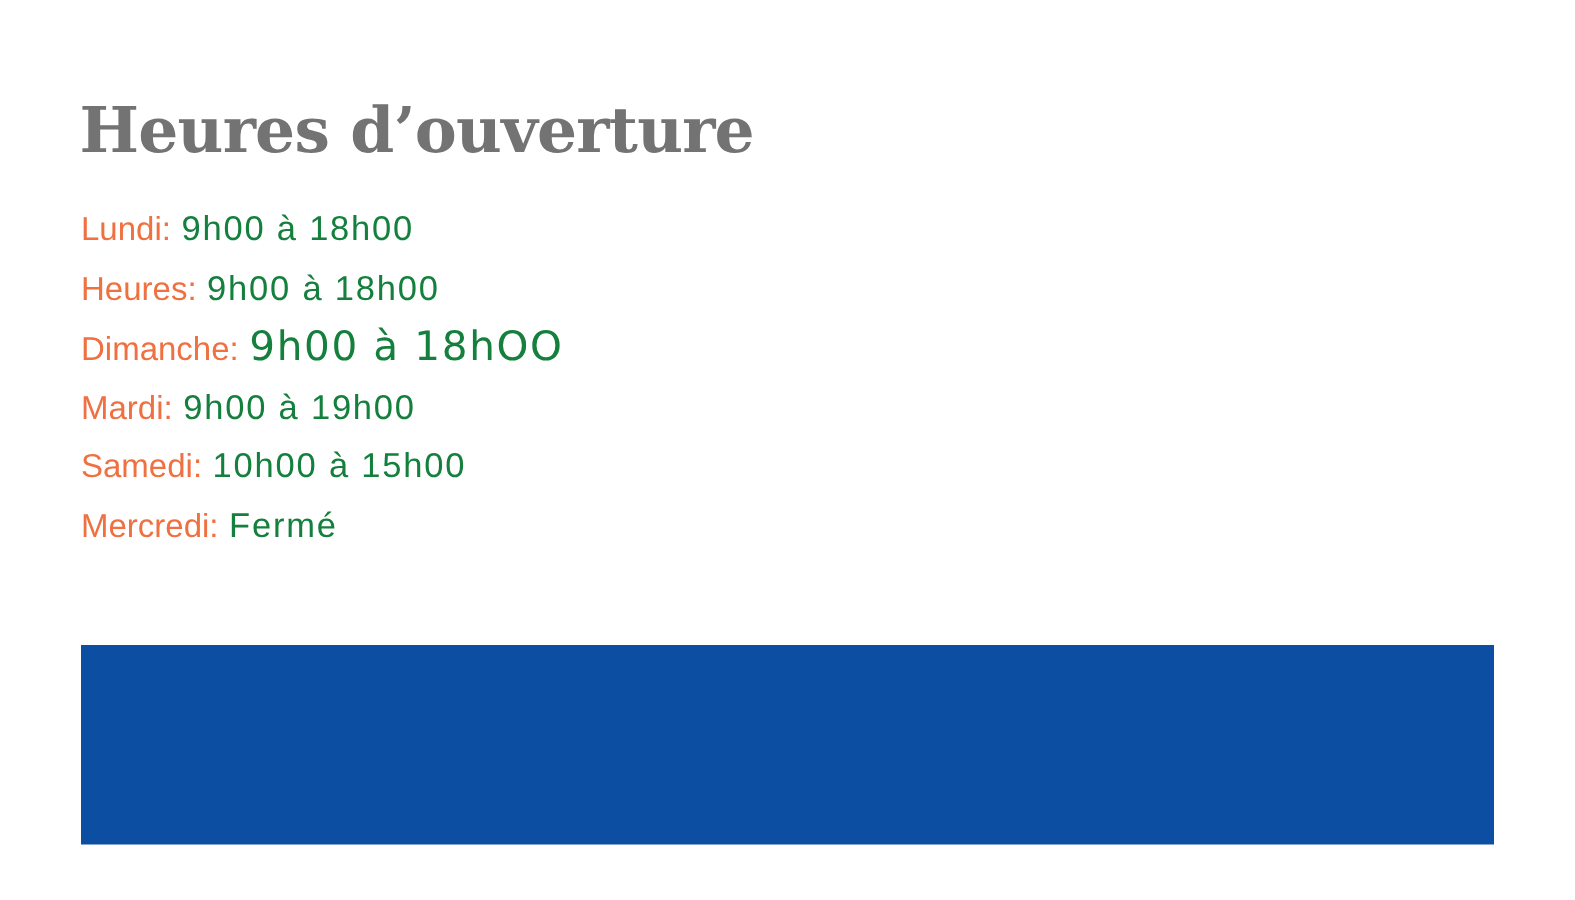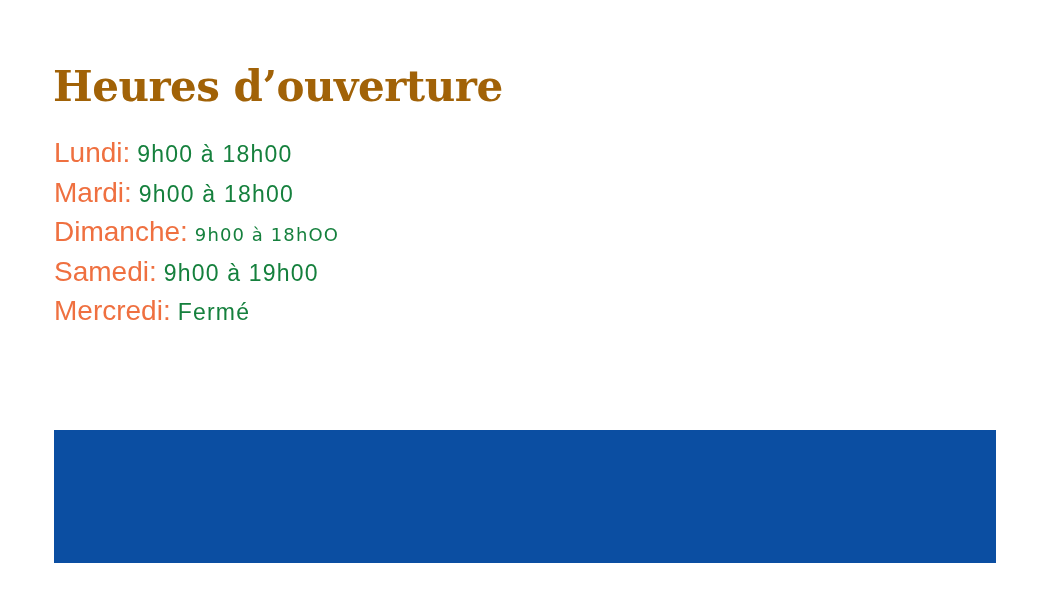--- a/index.html
+++ b/index.html
@@ -23,55 +23,55 @@
 
   .page-title {
     position: absolute;
     left: 53px;
     top: 62px;
     font-family: "DejaVu Serif", "Liberation Serif", serif;
     font-weight: bold;
     font-size: 42px;
     line-height: 50px;
     letter-spacing: -0.5px;
-    color: #a16207;
+    color: #737373;
     white-space: nowrap;
   }
 
   .hours-list {
     position: absolute;
     left: 54px;
     top: 133px;
     width: 620px;
   }
 
   .hours-row {
     height: 39.5px;
     line-height: 39.5px;
     font-size: 23px;
     white-space: nowrap;
     font-family: "Liberation Sans", sans-serif;
   }
 
   .day-label {
     color: #ef7040;
-    font-size: 28px;
+    font-size: 22px;
     letter-spacing: 0px;
   }
 
   .day-hours {
     color: #15803d;
     font-size: 23px;
     margin-left: 7px;
     letter-spacing: 1.2px;
   }
 
   .hours-row.alt .day-hours {
     font-family: "DejaVu Sans", sans-serif;
-    font-size: 18px;
+    font-size: 27px;
     letter-spacing: 1.1px;
   }
 
   .blue-panel {
     position: absolute;
     left: 54px;
     top: 430px;
     width: 942px;
     height: 133px;
     background: #0b4ea2;
@@ -84,32 +84,35 @@
 
   <div class="page-title">Heures d’ouverture</div>
 
   <div class="hours-list">
 
     <div class="hours-row">
       <span class="day-label">Lundi:</span><span class="day-hours">9h00  à  18h00</span>
     </div>
 
     <div class="hours-row">
-      <span class="day-label">Mardi:</span><span class="day-hours">9h00  à  18h00</span>
+      <span class="day-label">Heures:</span><span class="day-hours">9h00  à  18h00</span>
     </div>
 
     <div class="hours-row alt">
       <span class="day-label">Dimanche:</span><span class="day-hours">9h00  à  18hOO</span>
     </div>
 
     <div class="hours-row">
-      <span class="day-label">Samedi:</span><span class="day-hours">9h00  à  19h00</span>
+      <span class="day-label">Mardi:</span><span class="day-hours">9h00  à  19h00</span>
     </div>
 
 
+    <div class="hours-row">
+      <span class="day-label">Samedi:</span><span class="day-hours">10h00  à  15h00</span>
+    </div>
 
     <div class="hours-row">
       <span class="day-label">Mercredi:</span><span class="day-hours">Fermé</span>
     </div>
 
   </div>
 
   <div class="blue-panel"></div>
 
 </div>

